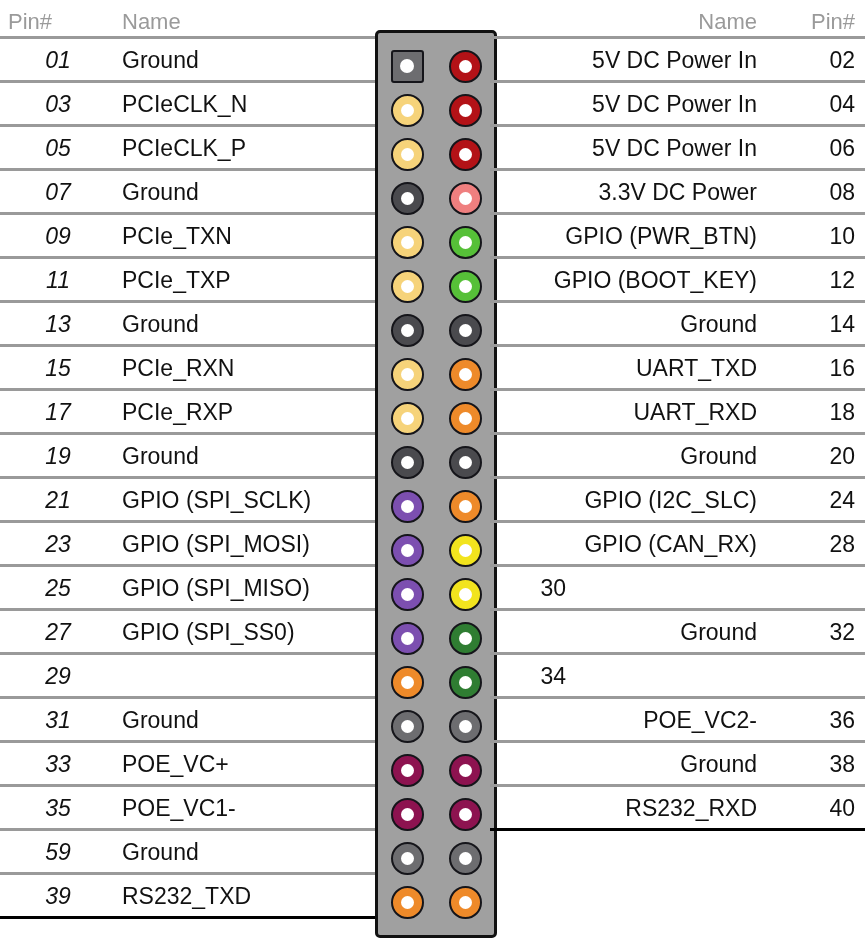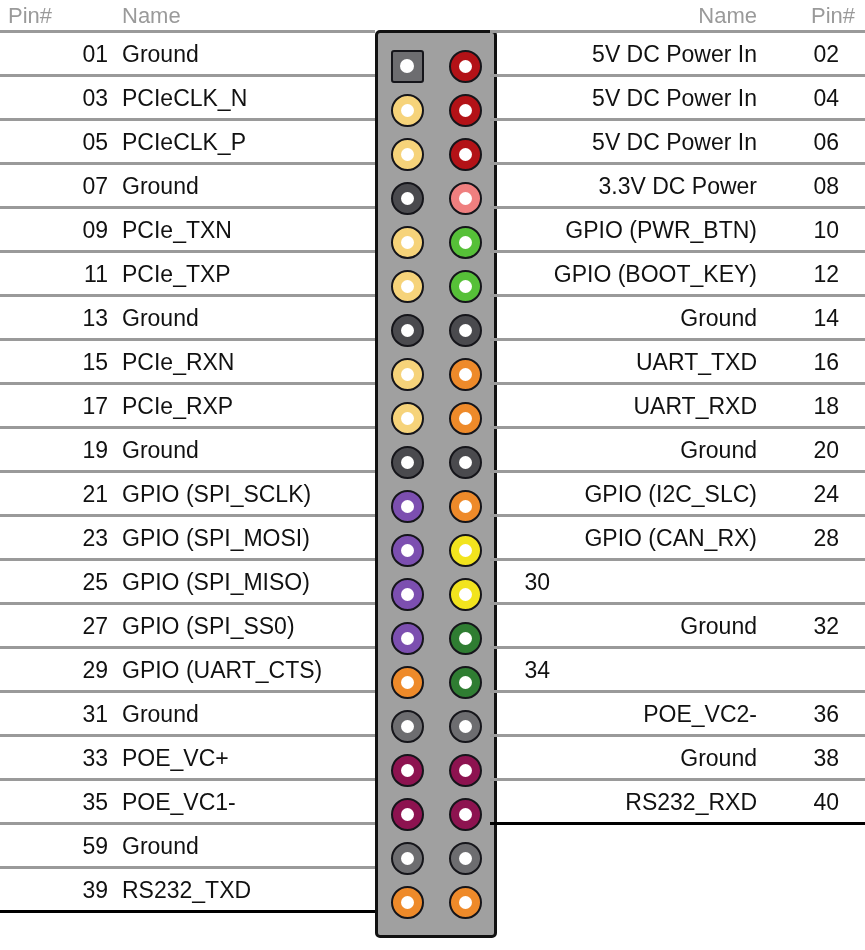--- a/index.html
+++ b/index.html
@@ -24,21 +24,21 @@
   
   .side-table {
     position: absolute;
     top: 0;
     width: 375px;
   }
   .side-table.left  { left: 0px; }
   .side-table.right { left: 490px; }
 
   .hdr-row {
-    height: 33px;
+    height: 39px;
     display: flex;
     align-items: flex-end;
     padding-bottom: 2px;
     box-sizing: border-box;
     border-bottom: 3px solid #9a9a9a;
   }
   .hdr-cell {
     color: #9a9a9a;
     font-size: 22px;
     line-height: 24px;
@@ -64,25 +64,25 @@
     font-size: 23px;
     color: #111111;
     line-height: 26px;
   }
   .cell-name {
     font-size: 23px;
     color: #111111;
     line-height: 26px;
   }
 
-  .left .cell-pin  { width: 108px; padding-left: 8px; text-align: right; box-sizing: border-box; }
+  .left .cell-pin  { width: 108px; padding-left: 8px; text-align: center; box-sizing: border-box; font-style: italic; }
   .left .cell-name { flex: 1; text-align: left; padding-left: 14px; box-sizing: border-box; }
 
   .right .cell-name { flex: 1; text-align: right; padding-right: 22px; box-sizing: border-box; }
-  .right .cell-pin  { width: 86px; text-align: right; padding-right: 26px; box-sizing: border-box; }
+  .right .cell-pin  { width: 86px; text-align: right; padding-right: 10px; box-sizing: border-box; }
 
   
   #connector {
     position: absolute;
     left: 375px;
     top: 30px;
     width: 122px;
     height: 908px;
     background: #a0a0a0;
     border: 3px solid #111111;
@@ -186,21 +186,20 @@
         <div class="pin-row">
           <div class="cell-pin">25</div>
           <div class="cell-name">GPIO (SPI_MISO)</div>
         </div>
         <div class="pin-row">
           <div class="cell-pin">27</div>
           <div class="cell-name">GPIO (SPI_SS0)</div>
         </div>
         <div class="pin-row">
           <div class="cell-pin">29</div>
-          <div class="cell-name">GPIO (UART_CTS)</div>
         </div>
         <div class="pin-row">
           <div class="cell-pin">31</div>
           <div class="cell-name">Ground</div>
         </div>
         <div class="pin-row">
           <div class="cell-pin">33</div>
           <div class="cell-name">POE_VC+</div>
         </div>
         <div class="pin-row">

